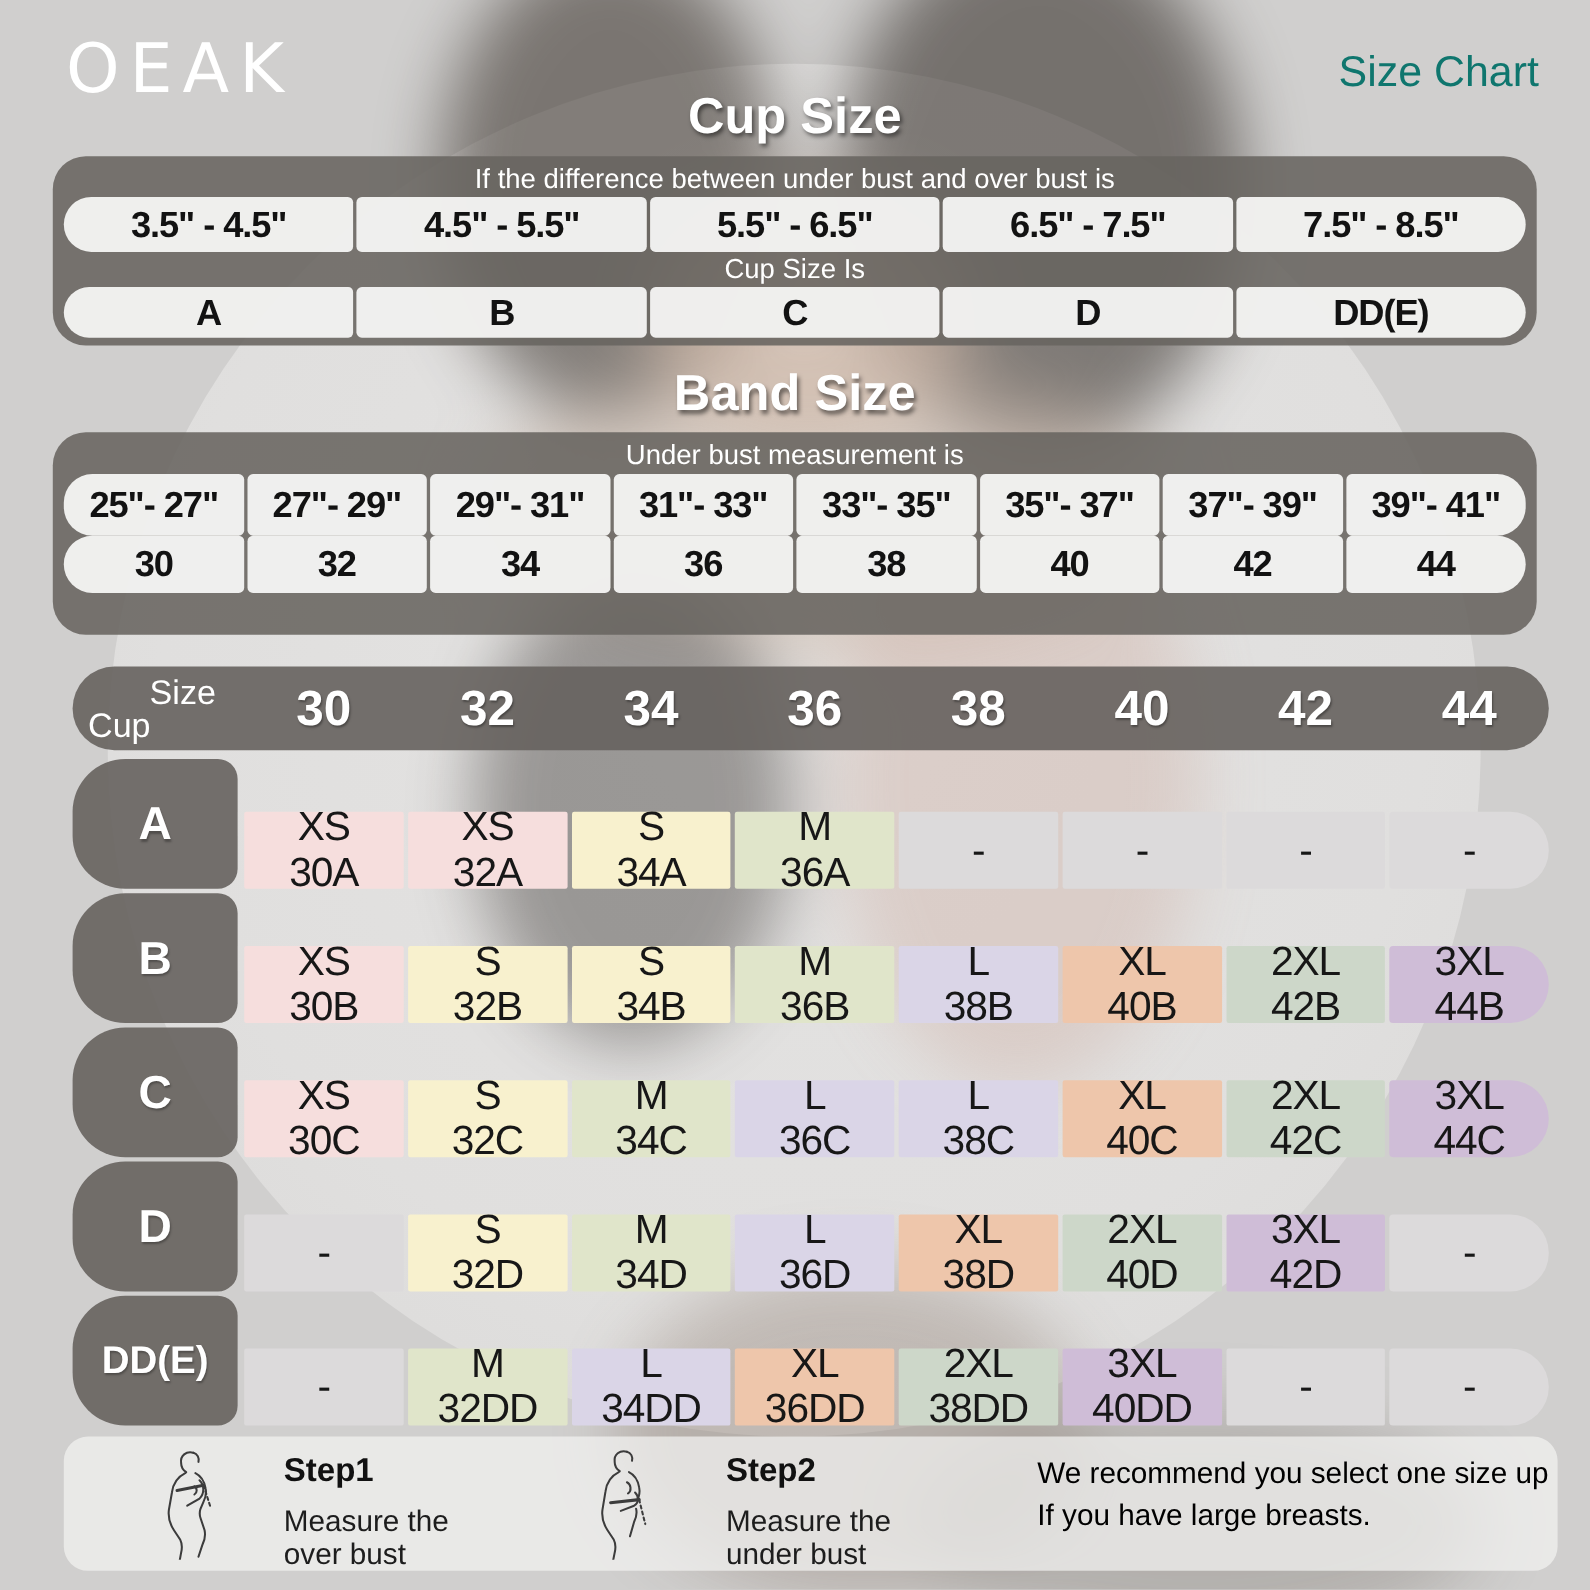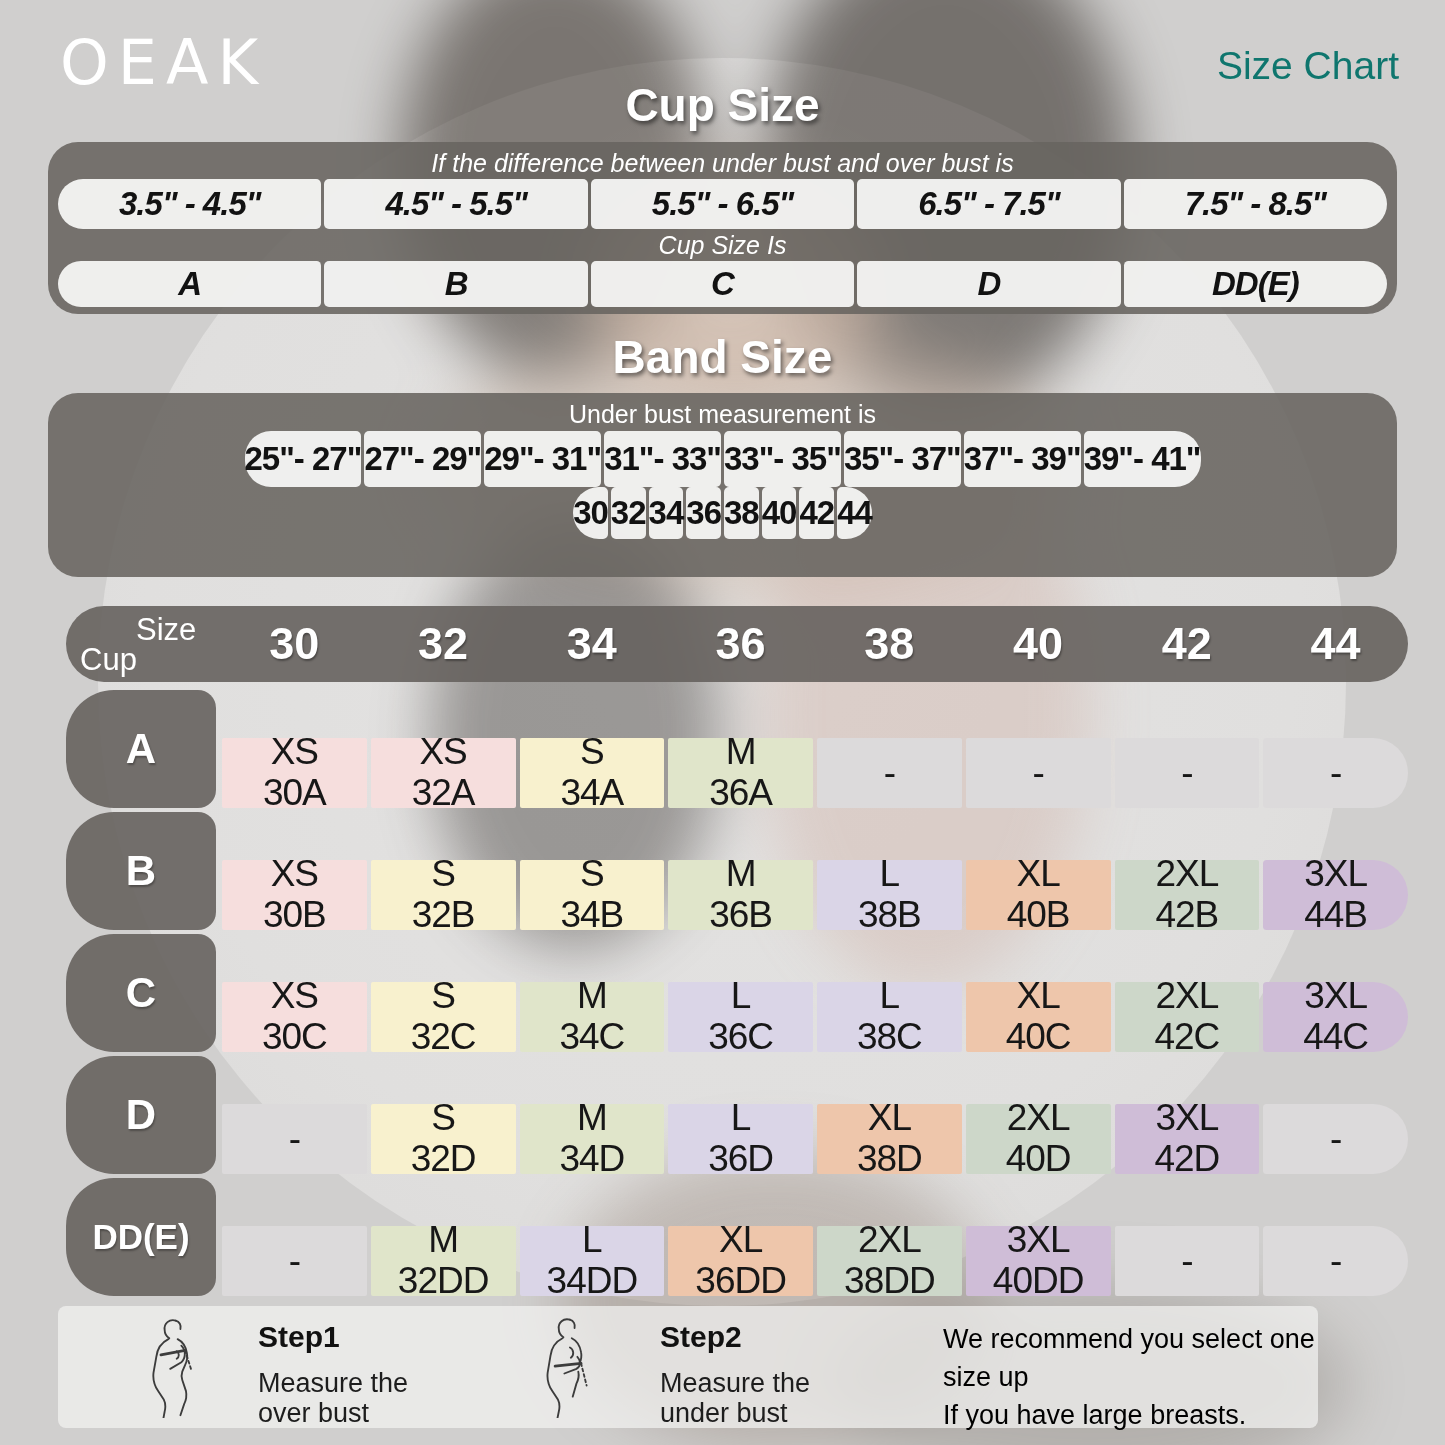--- a/index.html
+++ b/index.html
@@ -28,22 +28,22 @@
   .size-chart{position:absolute;right:46px;top:44px;font-size:39px;color:#0f766e;font-weight:500;}
 
   .section-title{position:absolute;left:0;width:100%;text-align:center;color:#fff;font-weight:700;
     font-size:46px;text-shadow:2px 3px 4px rgba(0,0,0,.5);}
   #cup-title{top:78px;}
   #band-title{top:330px;}
 
   
   .panel{position:absolute;left:48px;width:1349px;background:rgba(104,100,96,.88);
     border-radius:30px;display:flex;flex-direction:column;padding:5px 10px 9px;box-sizing:border-box;}
-  #cup-panel{top:142px;height:172px;font-style:italic;}
-  #band-panel{top:393px;height:184px;align-items:center;}
+  #cup-panel{top:142px;height:172px;}
+  #band-panel{top:393px;height:184px;}
   .panel-label{color:#fff;text-align:center;font-size:25px;font-weight:400;flex:0 0 auto;
     display:flex;align-items:center;justify-content:center;}
   #cup-panel .panel-label{height:32px;}
   #band-panel .panel-label{height:33px;}
   .white-row{display:flex;gap:3px;flex:0 0 auto;}
   #cup-ranges{height:50px;} #cup-letters{height:46px;}
   #band-ranges{height:56px;} #band-numbers{height:52px;}
   .wcell{flex:1;background:rgba(246,245,244,.95);display:flex;align-items:center;justify-content:center;
     font-weight:700;font-size:33px;color:#121212;border-radius:5px;letter-spacing:-1px;}
   .white-row .wcell:first-child{border-radius:26px 5px 5px 26px;}
@@ -65,22 +65,22 @@
     color:#fff;font-weight:700;font-size:42px;display:flex;align-items:center;justify-content:center;
     text-shadow:1px 2px 2px rgba(0,0,0,.3);}
   .mx-row:last-child .row-label{font-size:35px;}
   .cells{flex:1;display:flex;gap:4px;margin-top:48px;}
   .cell{flex:1;display:flex;flex-direction:column;align-items:center;justify-content:center;
     font-size:37px;line-height:1.1;color:#171717;font-weight:500;letter-spacing:-1px;border-radius:2px;}
   .cells .cell:last-child{border-radius:4px 40px 40px 4px;}
   .cell span:empty{display:none;}
 
   
-  .footer{position:absolute;left:58px;top:1306px;width:1260px;height:122px;
-    background:rgba(243,242,241,.72);border-radius:8px;}
+  .footer{position:absolute;left:58px;top:1306px;width:1358px;height:122px;
+    background:rgba(243,242,241,.72);border-radius:22px;}
   .figure-icon{position:absolute;top:10px;}
   #icon1{left:82px;} #icon2{left:478px;}
   .step-block{position:absolute;top:14px;}
   #step1-block{left:200px;} #step2-block{left:602px;} #tips-block{left:885px;}
   .step-title{font-size:30px;font-weight:700;color:#111;margin-bottom:14px;}
   .step-line{font-size:27px;color:#1d1d1d;line-height:30px;}
   .tips-line{font-size:27px;color:#000000;line-height:38px;}
 </style>
 </head>
 <body>

